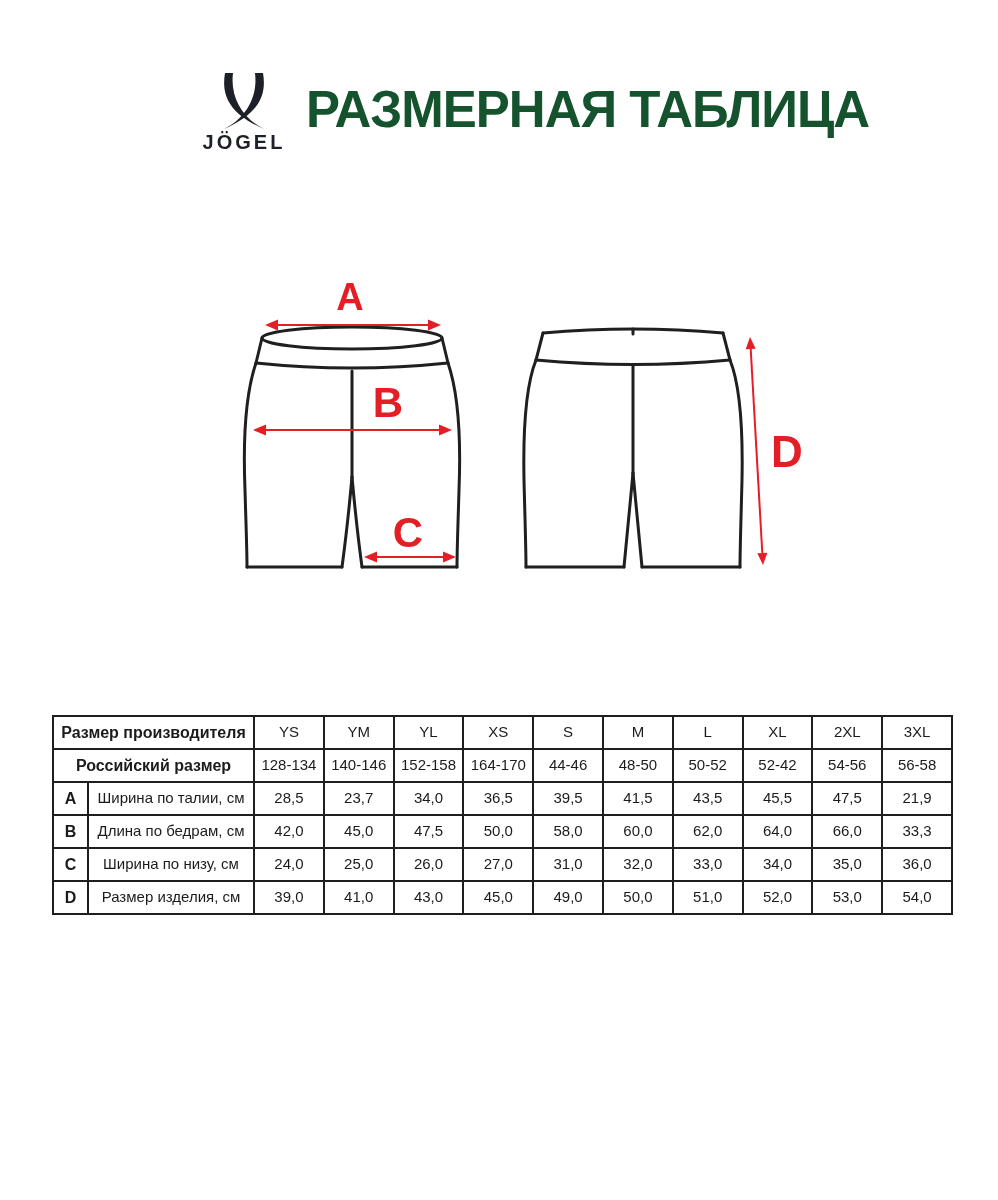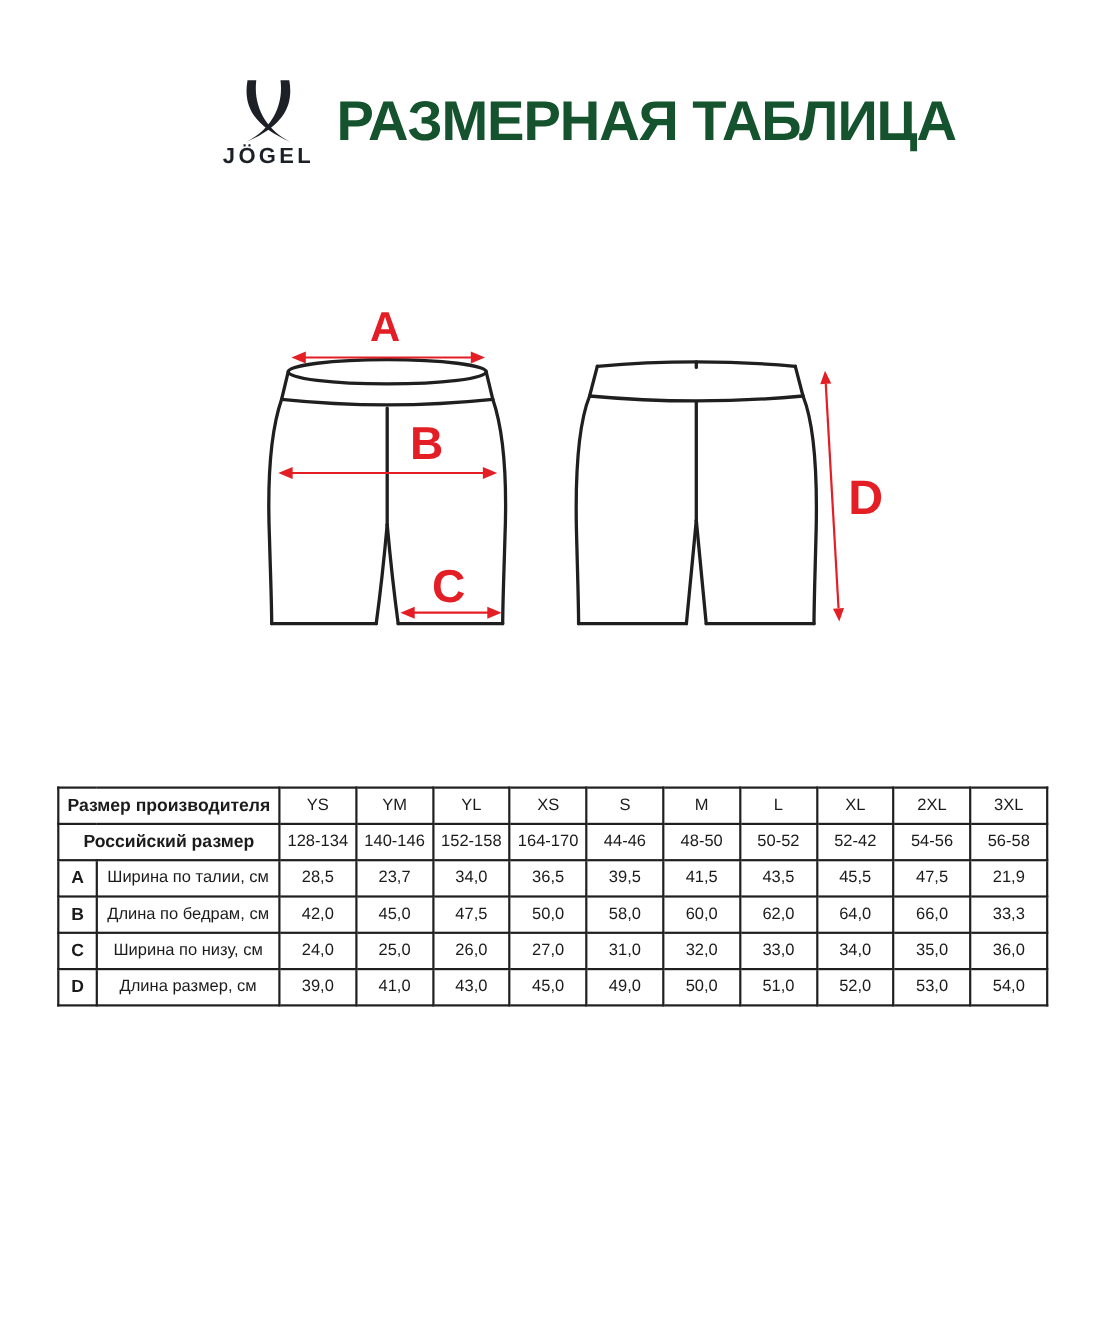--- a/index.html
+++ b/index.html
@@ -184,21 +184,21 @@
       <td>27,0</td>
       <td>31,0</td>
       <td>32,0</td>
       <td>33,0</td>
       <td>34,0</td>
       <td>35,0</td>
       <td>36,0</td>
     </tr>
     <tr>
       <td class="letter">D</td>
-      <td>Длина размер, см</td>
+      <td>Размер изделия, см</td>
       <td>39,0</td>
       <td>41,0</td>
       <td>43,0</td>
       <td>45,0</td>
       <td>49,0</td>
       <td>50,0</td>
       <td>51,0</td>
       <td>52,0</td>
       <td>53,0</td>
       <td>54,0</td>

